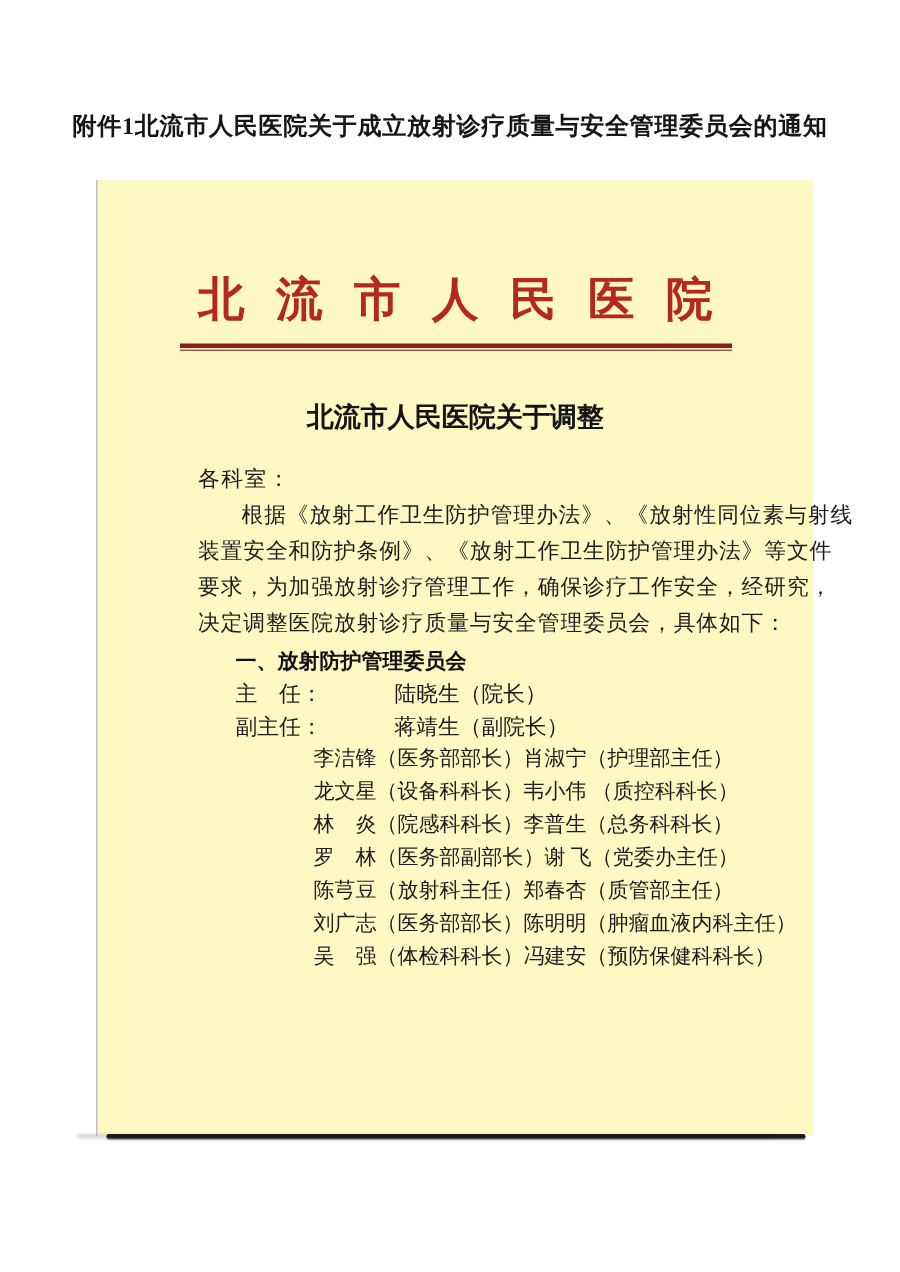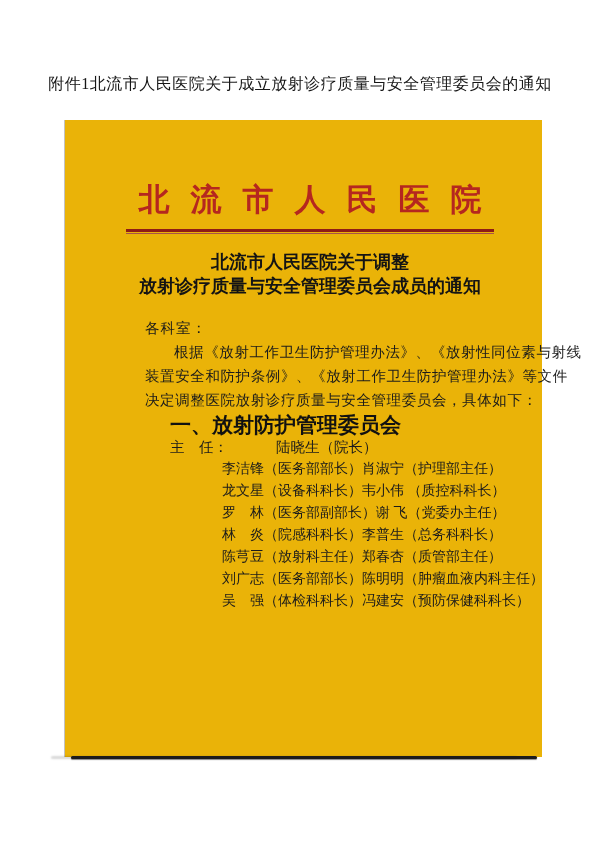--- a/index.html
+++ b/index.html
@@ -12,34 +12,33 @@
     overflow:hidden;
   }
   .canvas{position:absolute;inset:0;}
 
   
   .attachment-title{
     position:absolute;
     top:74px;left:0;right:0;
     text-align:center;
     font-size:16px;
-    font-weight:normal;
+    font-weight:bold;
     letter-spacing:0.5px;
     color:#161616;
   }
 
   
   .page{
     position:absolute;
     left:64px;top:120px;
     width:478px;height:637px;
-    background:#eab308;
+    background:#fef9c3;
     border-left:1px solid #c2c2c2;
     box-sizing:border-box;
-    padding-left:13px;
   }
   .page-bottom-edge{
     position:absolute;
     left:6px;bottom:-2px;
     width:466px;height:3px;
     background:#1c1c1c;
     border-radius:2px;
     box-shadow:0 1px 1px rgba(0,0,0,0.45), -20px 0 2px rgba(0,0,0,0.15);
   }
 
@@ -57,21 +56,21 @@
   }
   .letterhead-rule{
     width:368px;
     margin:13px auto 0 auto;
   }
   .rule-thick{height:3px;background:#8f1d15;}
   .rule-thin{height:1px;background:#a8534a;margin-top:1px;}
 
   
   .notice-title{
-    margin-top:16px;
+    margin-top:32px;
     text-align:center;
     font-weight:bold;
     font-size:18px;
     line-height:24px;
     color:#141414;
   }
 
   
   .doc-body{
     margin:18px 36px 0 67px;
@@ -79,21 +78,21 @@
     line-height:24px;
     color:#1b1b1b;
   }
   .salutation{letter-spacing:1px;}
   .para-line{white-space:nowrap;letter-spacing:0.6px;}
   .para-line.indent{text-indent:2em;text-align:right;}
 
   .section-heading{
     font-family:"Liberation Sans","DejaVu Sans",sans-serif;
     font-weight:bold;
-    font-size:21px;
+    font-size:14px;
     padding-left:25px;
     line-height:23px;
     margin-top:1px;
     color:#111;
   }
 
   .role-row{
     padding-left:25px;
     line-height:22px;
     white-space:nowrap;
@@ -121,48 +120,51 @@
 
     <div class="letterhead">北流市人民医院</div>
 
     <div class="letterhead-rule">
       <div class="rule-thick"></div>
       <div class="rule-thin"></div>
     </div>
 
     <div class="notice-title">
       <div>北流市人民医院关于调整</div>
-      <div>放射诊疗质量与安全管理委员会成员的通知</div>
     </div>
 
     <div class="doc-body">
 
       <div class="salutation">各科室：</div>
 
       <div class="para-line indent">根据《放射工作卫生防护管理办法》、《放射性同位素与射线</div>
       <div class="para-line">装置安全和防护条例》、《放射工作卫生防护管理办法》等文件</div>
+      <div class="para-line">要求，为加强放射诊疗管理工作，确保诊疗工作安全，经研究，</div>
       <div class="para-line">决定调整医院放射诊疗质量与安全管理委员会，具体如下：</div>
 
       <div class="section-heading">一、放射防护管理委员会</div>
 
       <div class="role-row">
         <span class="role-label">主　任：</span><span class="role-value">陆晓生（院长）</span>
+      </div>
+      <div class="role-row">
+        <span class="role-label">副主任：</span><span class="role-value">蒋靖生（副院长）</span>
       </div>
 
       <div class="member-row">
         <span class="member-left">李洁锋（医务部部长）</span><span class="member-right">肖淑宁（护理部主任）</span>
       </div>
       <div class="member-row">
         <span class="member-left">龙文星（设备科科长）</span><span class="member-right">韦小伟 （质控科科长）</span>
       </div>
       <div class="member-row">
-        <span class="member-left">罗　林（医务部副部长）</span><span class="member-right">谢 飞（党委办主任）</span>
+        <span class="member-left">林　炎（院感科科长）</span><span class="member-right">李普生（总务科科长）</span>
       </div>
       <div class="member-row">
-        <span class="member-left">林　炎（院感科科长）</span><span class="member-right">李普生（总务科科长）</span>
+        <span class="member-left">罗　林（医务部副部长）</span><span class="member-right">谢 飞（党委办主任）</span>
       </div>
       <div class="member-row">
         <span class="member-left">陈芎豆（放射科主任）</span><span class="member-right">郑春杏（质管部主任）</span>
       </div>
       <div class="member-row">
         <span class="member-left">刘广志（医务部部长）</span><span class="member-right">陈明明（肿瘤血液内科主任）</span>
       </div>
       <div class="member-row">
         <span class="member-left">吴　强（体检科科长）</span><span class="member-right">冯建安（预防保健科科长）</span>
       </div>

